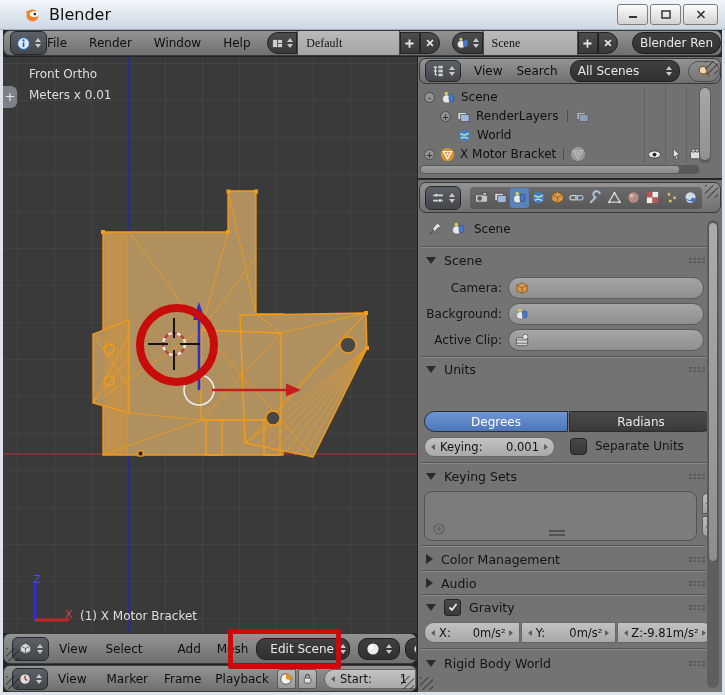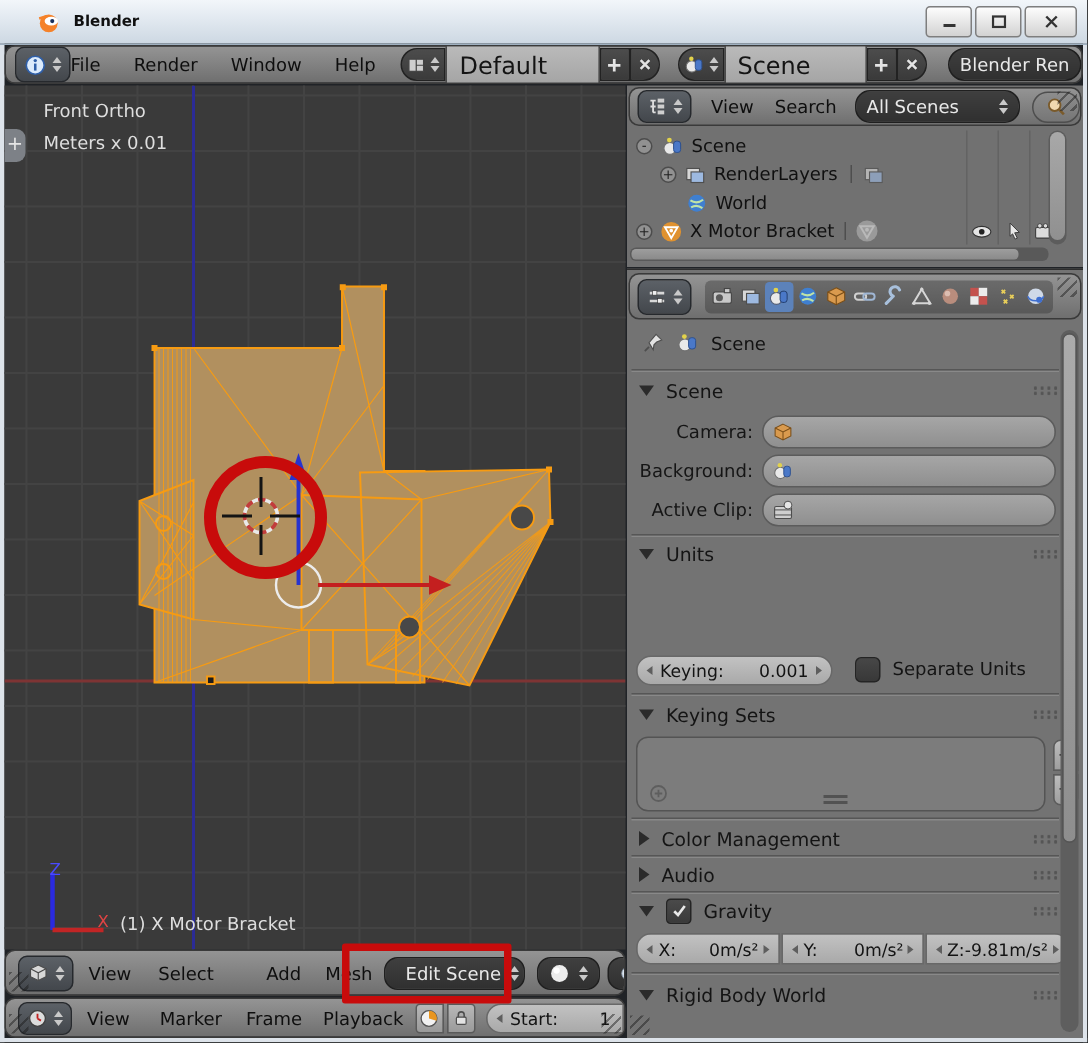--- a/index.html
+++ b/index.html
@@ -2,39 +2,39 @@
 <html><head>
 <meta charset="utf-8">
 <style>
   html,body{margin:0;padding:0;background:#2b2b2b;}
   #app{position:relative;width:725px;height:695px;background:#202327;overflow:hidden;
        font-family:"DejaVu Sans",sans-serif;-webkit-font-smoothing:antialiased;cursor:default;}
   .abs{position:absolute;}
   
   .titlebar{position:absolute;left:0;top:0;width:725px;height:29px;
     background:linear-gradient(#f2f6fa,#cdd8e3);border-bottom:1px solid #9fb0c0;display:flex;align-items:center;}
-  .title-text{font-size:10px;color:#101010;margin-left:8px;font-weight:bold;}
+  .title-text{font-size:16px;color:#101010;margin-left:8px;}
   .winbtns{position:absolute;right:7px;top:4px;display:flex;gap:2px;}
   .wbtn{width:29px;height:19px;border:1px solid #7e7e7e;border-radius:3px;
     background:linear-gradient(#fdfdfd,#d2d2d2);display:flex;align-items:center;justify-content:center;}
   .frame{background:#dde3ea;}
   
   .hdr{position:absolute;display:flex;align-items:center;white-space:nowrap;overflow:hidden;
     background:linear-gradient(#949494,#6f6f6f);border:1px solid #3a3a3a;border-radius:7px;box-sizing:border-box;}
   .menu{font-size:12px;color:#0e0e0e;}
   .editorbtn{display:flex;align-items:center;gap:4px;height:22px;padding:0 5px;
     background:linear-gradient(#5c6167,#43474c);border:1px solid #26292d;border-radius:6px;}
   .ud{display:flex;flex-direction:column;gap:2px;}
   .ud i{display:block;width:0;height:0;border-left:3px solid transparent;border-right:3px solid transparent;}
   .ud .u{border-bottom:4px solid #c9c9c9;}
   .ud .d{border-top:4px solid #c9c9c9;}
   .dd{display:flex;align-items:center;gap:6px;height:22px;padding:0 7px;font-size:12px;color:#e9e9e9;
     background:linear-gradient(#3f3f3f,#303030);border:1px solid #1f1f1f;border-radius:9px;box-sizing:border-box;}
-  .idtag{display:flex;align-items:center;height:22px;font-size:16px;color:#141414;padding:14px 8px;
-    background:linear-gradient(#bcbcbc,#a3a3a3);border:1px solid #4a4a4a;box-sizing:border-box;}
+  .idtag{display:flex;align-items:center;height:22px;font-size:12px;color:#141414;padding:14px 8px;
+    background:linear-gradient(#bcbcbc,#a3a3a3);border:1px solid #4a4a4a;box-sizing:border-box;font-family:Liberation Serif, serif;}
   .sqbtn{display:flex;align-items:center;justify-content:center;height:22px;width:22px;
     background:linear-gradient(#4c4c4c,#3a3a3a);border:1px solid #222;box-sizing:border-box;}
   
   #viewport{position:absolute;left:3px;top:57px;width:414px;height:576px;background:#3a3a3a;overflow:hidden;
     background-image:linear-gradient(to right,#434343 1px,transparent 1px),linear-gradient(to bottom,#434343 1px,transparent 1px);
     background-size:37px 37px;background-position:14px 6px;}
   .vptext{position:absolute;font-size:12px;color:#dedede;}
   
   .area{position:absolute;box-sizing:border-box;}
   .phdr{position:absolute;left:8px;right:16px;height:18px;display:flex;align-items:center;gap:8px;
@@ -555,20 +555,24 @@
           <circle cx="11" cy="4" r="2.8" fill="#e6e6e6" stroke="#4e4e4e" stroke-width=".7"></circle>
         </svg>
     </div>
     <div class="sep" style="top:176px"></div>
 
     <div class="phdr" style="top:180px">
       <span class="tw"></span>
       <span>Units</span>
       <span class="dots"></span>
     </div>
+    <div class="abs" style="left:6px;top:231px;width:289px;height:21px;display:flex;gap:1px">
+      <div class="ubtn bl" style="border-radius:11px 0 0 11px">Degrees</div>
+      <div class="ubtn dk" style="border-radius:0 11px 11px 0">Radians</div>
+    </div>
     <div class="vslider" style="position:absolute;left:6px;top:257px;width:131px;border-radius:10px">
       <i class="sa l"></i>
       <span style="margin-left:5px">Keying:</span>
       <span style="margin-left:auto;margin-right:5px">0.001</span>
       <i class="sa r"></i>
     </div>
     <div class="abs" style="left:152px;top:258px;width:17px;height:17px;background:linear-gradient(#474747,#383838);border:1px solid #242424;border-radius:4px;box-sizing:border-box"></div>
     <div class="abs" style="left:177px;top:259px;font-size:12px;color:#141414">Separate Units</div>
     <div class="sep" style="top:282px"></div>
 

